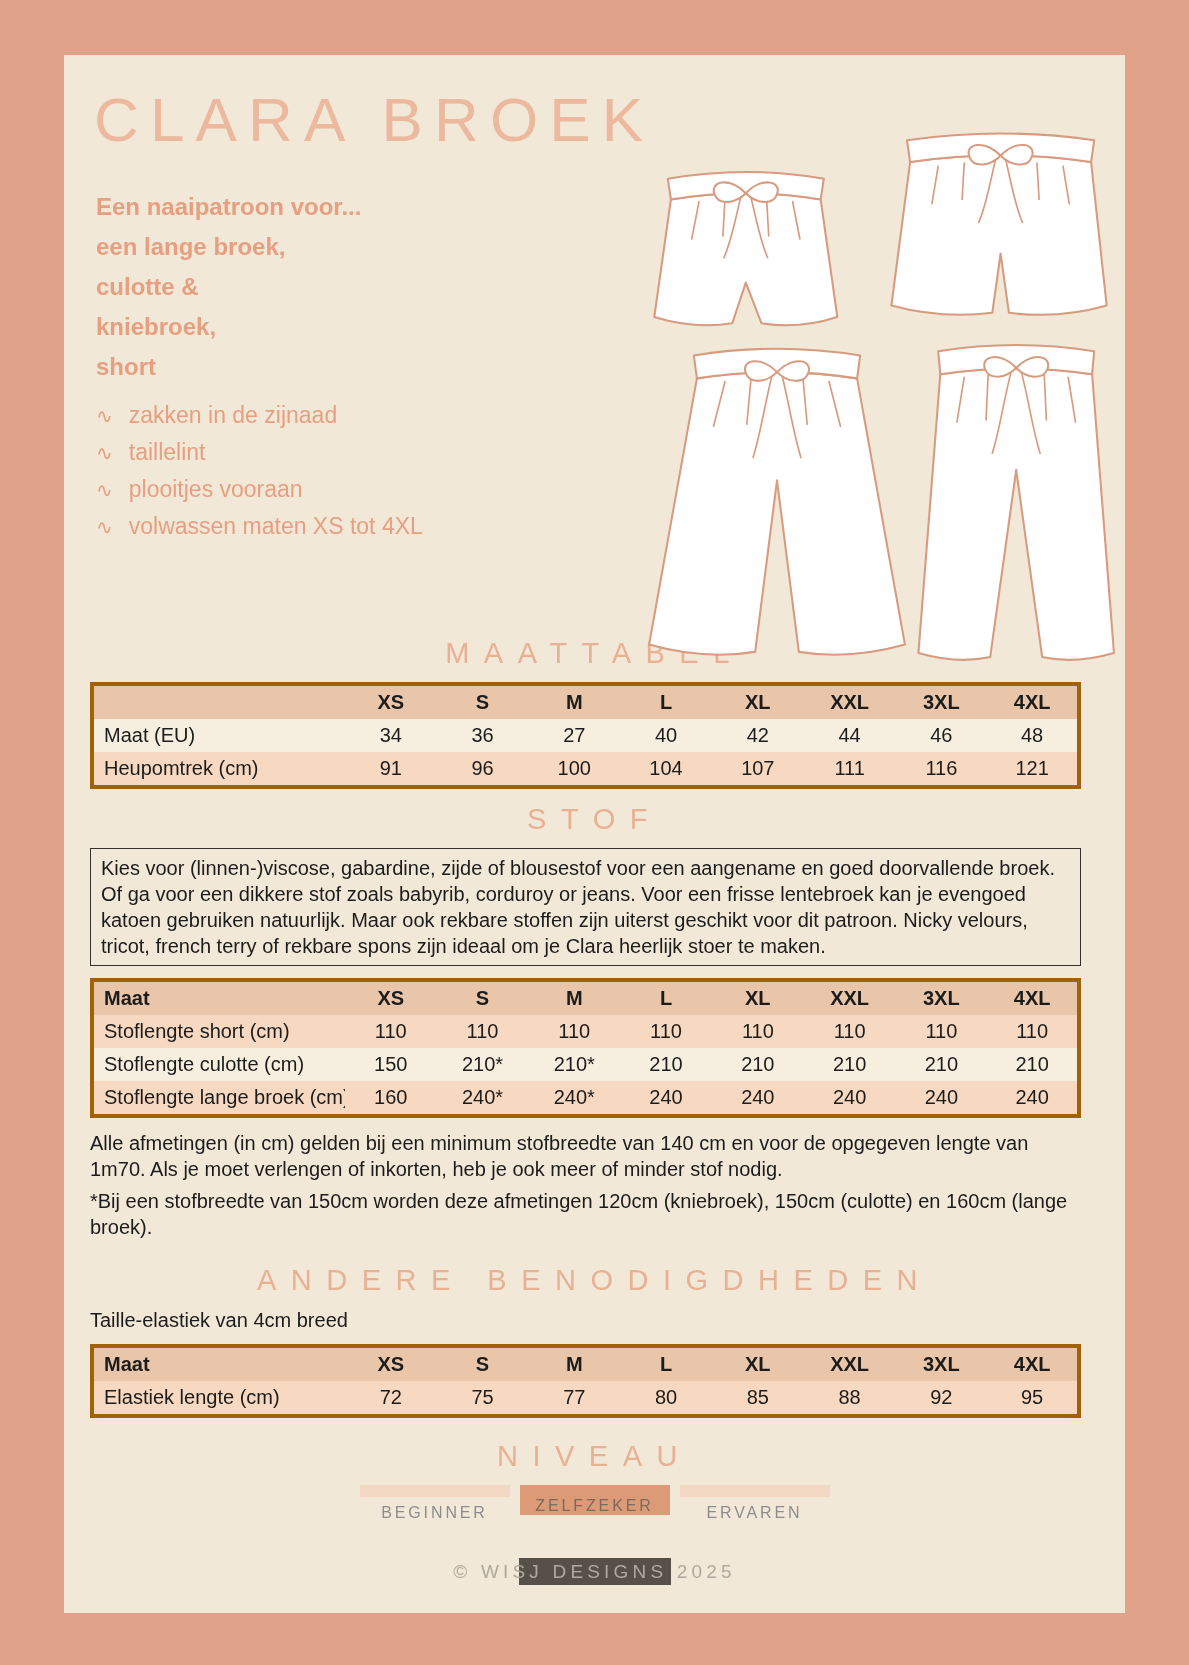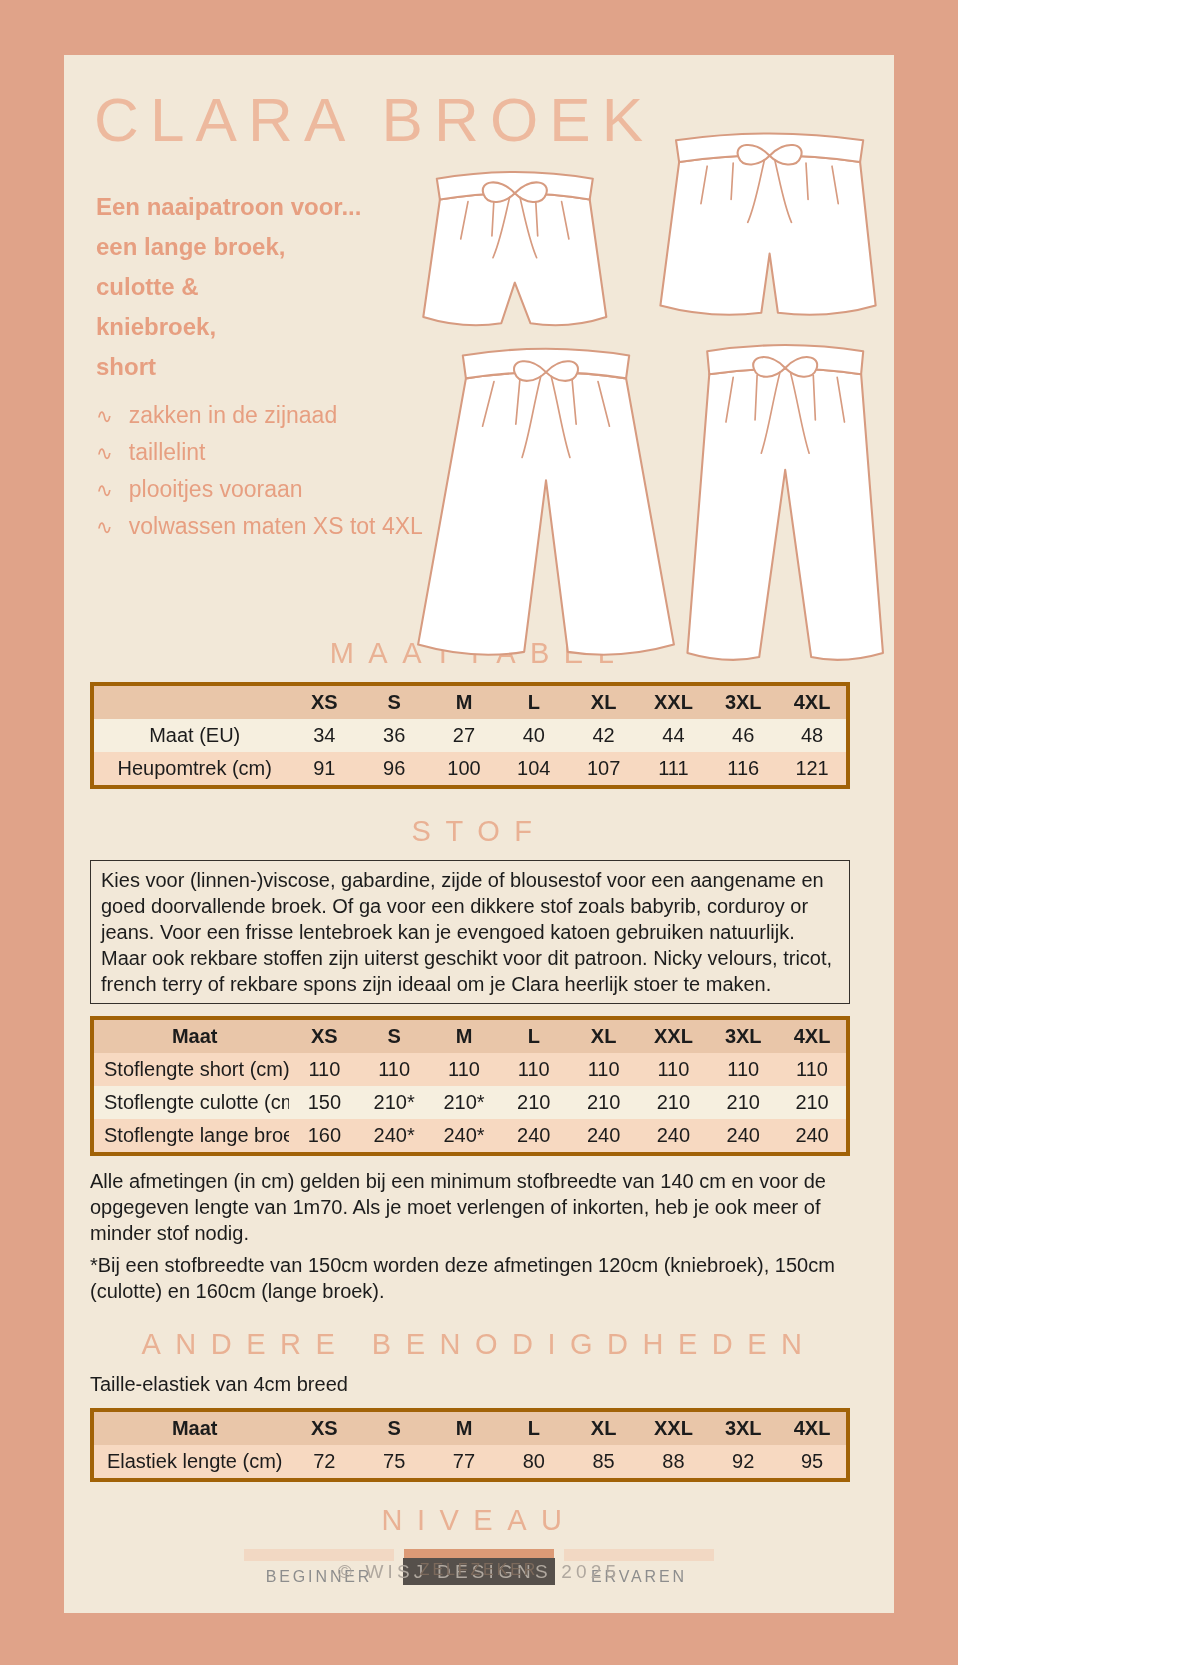--- a/index.html
+++ b/index.html
@@ -1,17 +1,17 @@
 <!DOCTYPE html>
 <html style="--salmon-border: #e0a389; --cream-page: #f2e8d8; --accent-title: #edb99e; --accent-heading: #e9b194; --accent-text: #e79f81; --drawing-stroke: #d79b80; --table-header-bg: #e9c6a9; --row-pink: #f7d9c1; --row-cream: #f6efdf; --ink: #1c1c1c; --bar-light: #f2d8c3; --bar-dark: #dc9a76; --label-gray: #8d8d8d; --footer-strip: #56504b;"><head>
 <meta charset="utf-8">
 <style>
   html,body{margin:0;padding:0;}
   .canvas{
-    position:relative; width:958px; height:1665px;
+    position:relative; width:1189px; height:1665px;
     background:var(--salmon-border,#e0a389);
     font-family:"Liberation Sans", sans-serif;
     overflow:hidden;
     text-decoration:underline;
   }
   .sheet{
     position:absolute; left:64px; right:64px; top:55px; bottom:52px;
     background:var(--cream-page,#f2e8d8); overflow:hidden;
   }
   
@@ -27,32 +27,32 @@
   
   .pants{position:absolute; top:28px; right:10px; width:520px; height:598px;}
   .pants .body{fill:#ffffff; stroke:var(--drawing-stroke,#d79b80); stroke-width:2; stroke-linejoin:round;}
   .pants .line{fill:none; stroke:var(--drawing-stroke,#d79b80); stroke-width:1.6; stroke-linecap:round;}
   
   .section-heading{
     text-align:center; color:var(--accent-heading,#e9b194);
     font-size:29px; letter-spacing:.5em; font-weight:400;
   }
   .mh-maattabel{margin-top:92px;}
-  .mh-stof{margin-top:26px;}
+  .mh-stof{margin-top:14px;}
   .mh-andere{margin-top:24px;}
   .mh-niveau{margin-top:22px;}
   
   table{
     border-collapse:collapse; table-layout:fixed;
     width:calc(100% - 70px); margin:12px 44px 0 26px;
     border:4px solid #a16207; font-size:20px; color:var(--ink,#1c1c1c);
   }
   th,td{padding:5px 4px; text-align:center; font-weight:400; overflow:hidden; white-space:nowrap;}
   thead th{background:var(--table-header-bg,#e9c6a9); font-weight:700;}
-  th.label-col, td.label-col{text-align:center; padding-left:10px; width:24%;}
+  th.label-col, td.label-col{text-align:left; padding-left:10px; width:24%;}
   .table-maat tbody tr:nth-child(odd){background:var(--row-cream,#f6efdf);}
   .table-maat tbody tr:nth-child(even){background:var(--row-pink,#f7d9c1);}
   .table-stof tbody tr:nth-child(odd){background:var(--row-pink,#f7d9c1);}
   .table-stof tbody tr:nth-child(even){background:var(--row-cream,#f6efdf);}
   .table-elastiek tbody tr{background:var(--row-pink,#f7d9c1);}
   
   .stof-box{
     margin:12px 44px 0 26px; border:1px solid #35302b; padding:6px 10px;
     font-size:20px; line-height:1.3; color:var(--ink,#1c1c1c);
   }

